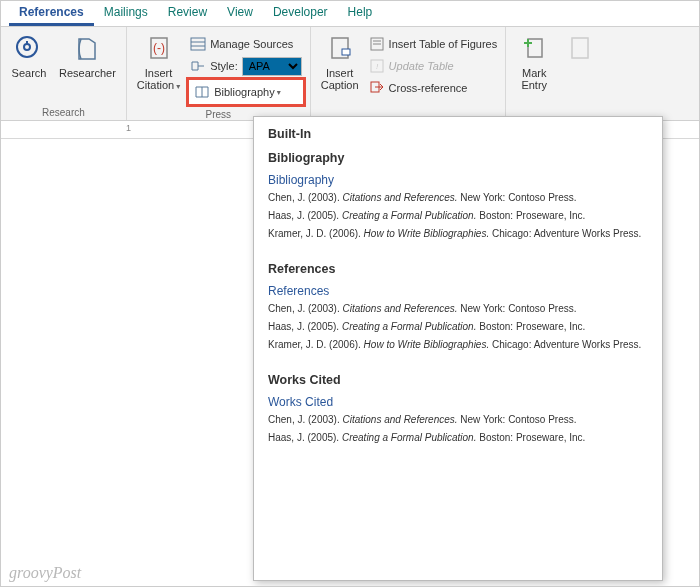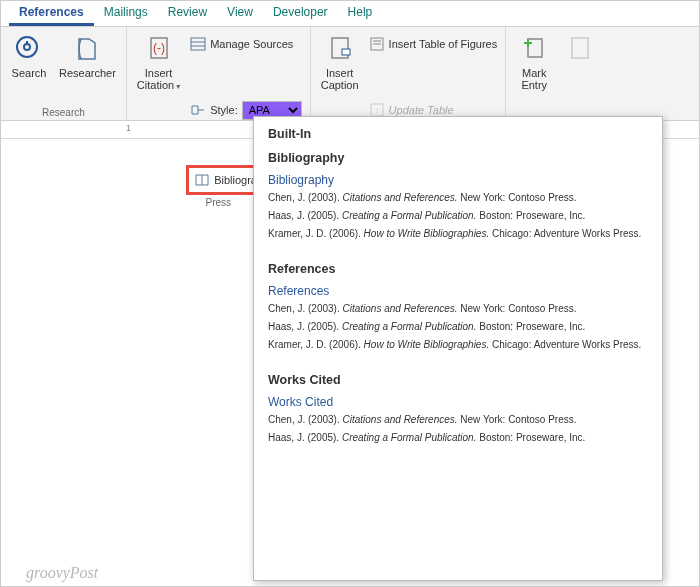--- a/index.html
+++ b/index.html
@@ -16,39 +16,39 @@
 
 .big-btn { display: flex; flex-direction: column; align-items: center; justify-content: flex-start; padding: 2px 6px; font-size: 11px; color: #333; min-width: 48px; height: 70px; cursor: pointer; }
 .big-btn .icon-box { width: 32px; height: 32px; display: flex; align-items: center; justify-content: center; margin-bottom: 2px; }
 .big-btn span.lbl { text-align: center; line-height: 12px; }
 .big-btn.disabled { color: #aaa; }
 
 .small-btn { display: flex; align-items: center; font-size: 11px; color: #333; padding: 2px 4px; height: 22px; cursor: pointer; }
 .small-btn.disabled { color: #aaa; font-style: italic; }
 .small-btn .icon-s { width: 16px; height: 16px; margin-right: 4px; display: flex; align-items: center; justify-content: center; }
 
-.stack { display: flex; flex-direction: column; justify-content: flex-start; padding-top: 2px; gap: 44px; }
-
-.style-select { font-size: 11px; border: 1px solid #bbb; background: #8b5cf6; height: 19px; width: 60px; padding: 0 2px; }
+.stack { display: flex; flex-direction: column; justify-content: flex-start; padding-top: 2px; }
+
+.style-select { font-size: 11px; border: 1px solid #bbb; background: #0369a1; height: 19px; width: 60px; padding: 0 2px; }
 .chev { font-size: 8px; margin-left: 2px; color: #666; }
 
 .highlight-box { border: 3px solid #e74c3c; display: inline-flex; align-items: center; padding: 1px 3px; background: #fff; }
 
 .ruler { height: 18px; background: #fff; border-bottom: 1px solid #d8d8d8; font-size: 9px; color: #888; position: relative; padding-left: 30px; }
 .ruler .mark { position: absolute; top: 2px; }
 
 .dropdown-panel { position: absolute; left: 252px; top: 115px; width: 410px; background: #fff; border: 1px solid #bbb; box-shadow: 2px 2px 8px rgba(0,0,0,0.25); padding: 10px 14px 10px 14px; z-index: 10; height: 465px; overflow: hidden; }
 .dd-header { font-size: 12.5px; font-weight: 700; color: #333; margin-bottom: 10px; }
 .dd-section { margin-bottom: 22px; }
 .dd-sec-title { font-size: 12.5px; font-weight: 700; color: #333; margin-bottom: 8px; }
 .dd-item-title { font-size: 12px; color: #2b579a; margin-bottom: 4px; }
 .dd-entry { font-size: 10px; color: #333; margin-bottom: 5px; line-height: 1.3; }
 .dd-entry em { font-style: italic; }
 
-.watermark { position: absolute; bottom: 4px; left: 25px; font-size: 16px; color: #b8b8b8; font-style: italic; font-family: Georgia, serif; z-index: 20; }
+.watermark { position: absolute; bottom: 4px; left: 8px; font-size: 16px; color: #b8b8b8; font-style: italic; font-family: Georgia, serif; z-index: 20; }
 
 svg { display: block; }
 </style>
 </head>
 <body>
 
 <div class="tabs">
   <div class="tab active">References</div>
   <div class="tab">Mailings</div>
   <div class="tab">Review</div>

